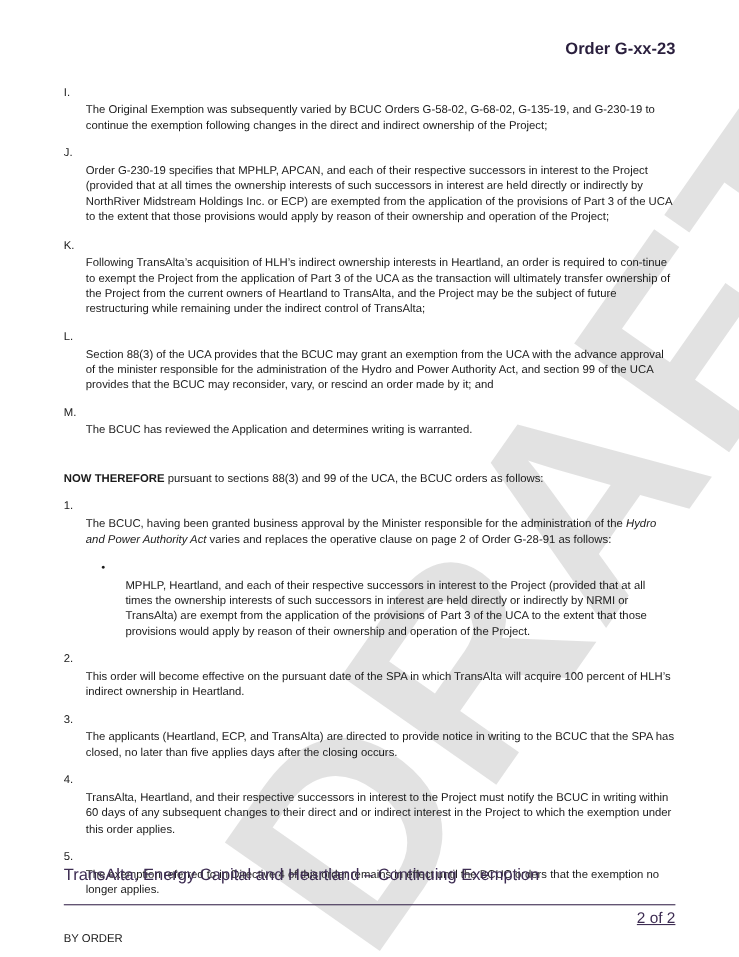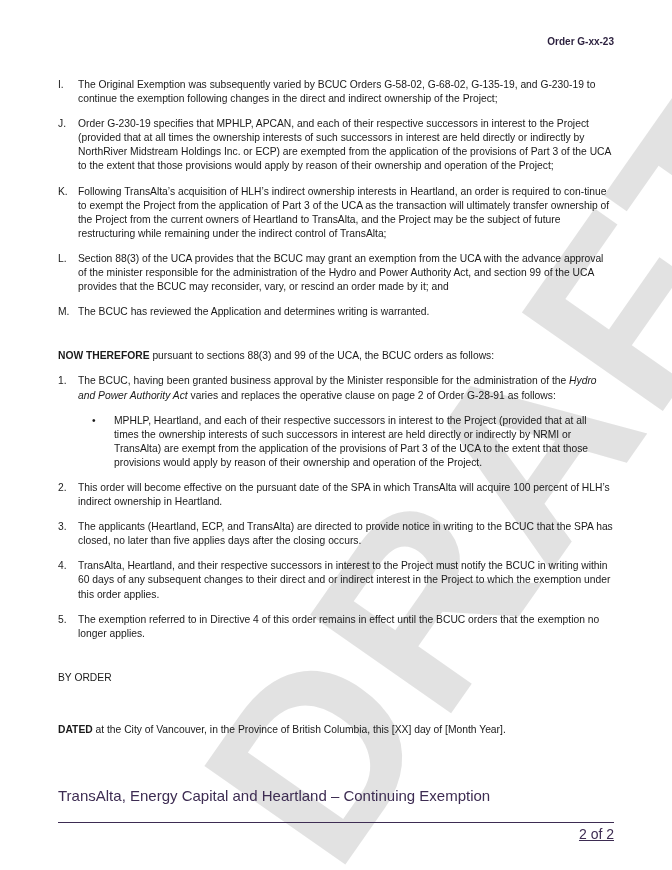--- a/index.html
+++ b/index.html
@@ -1,23 +1,23 @@
 <!DOCTYPE html>
 <html><head>
 <meta charset="utf-8">
 <style>
   html, body { margin:0; padding:0; background:#ffffff; }
   body { width:672px; height:870px; position:relative; overflow:hidden;
          font-family:"Liberation Sans", sans-serif; color:#1a1a1a; }
   .page { position:absolute; left:0; top:0; width:672px; height:870px; background:#fff; }
-  .order-header { position:absolute; right:58px; top:36px; font-size:10px; font-weight:bold; color:#2a1f3d; }
+  .order-header { position:absolute; right:58px; top:36px; font-size:15px; font-weight:bold; color:#2a1f3d; }
   .body { position:absolute; left:58px; top:78px; width:556px; font-size:10.3px; line-height:14.1px; }
   .item { display:flex; margin-bottom:11px; }
   .marker { width:20px; flex:none; }
-  .text { flex:1; }
+  .text { flex:1;margin-top:16px; }
   .para { margin-bottom:11px;margin-top:30px; }
   .bullet-item { display:flex; margin:0 0 11px 34px; }
   .bullet-item .marker { width:22px; }
   .sig { margin-top:0; }
   .footer-line { position:absolute; left:58px; top:822px; width:556px; height:1px; background:#3d2c52; }
   .footer-left { position:absolute; left:58px; top:787px; font-size:15px; color:#3d2c52; }
   .footer-right { position:absolute; right:58px; top:826px; font-size:14px; color:#3d2c52;text-decoration:underline; }
   .watermark { position:absolute; left:80px; top:330px; font-size:250px; font-weight:bold;
                color:rgba(180,180,180,0.38); transform:rotate(-55deg); transform-origin:center center;
                letter-spacing:4px; pointer-events:none; font-family:"Liberation Sans", sans-serif; }

